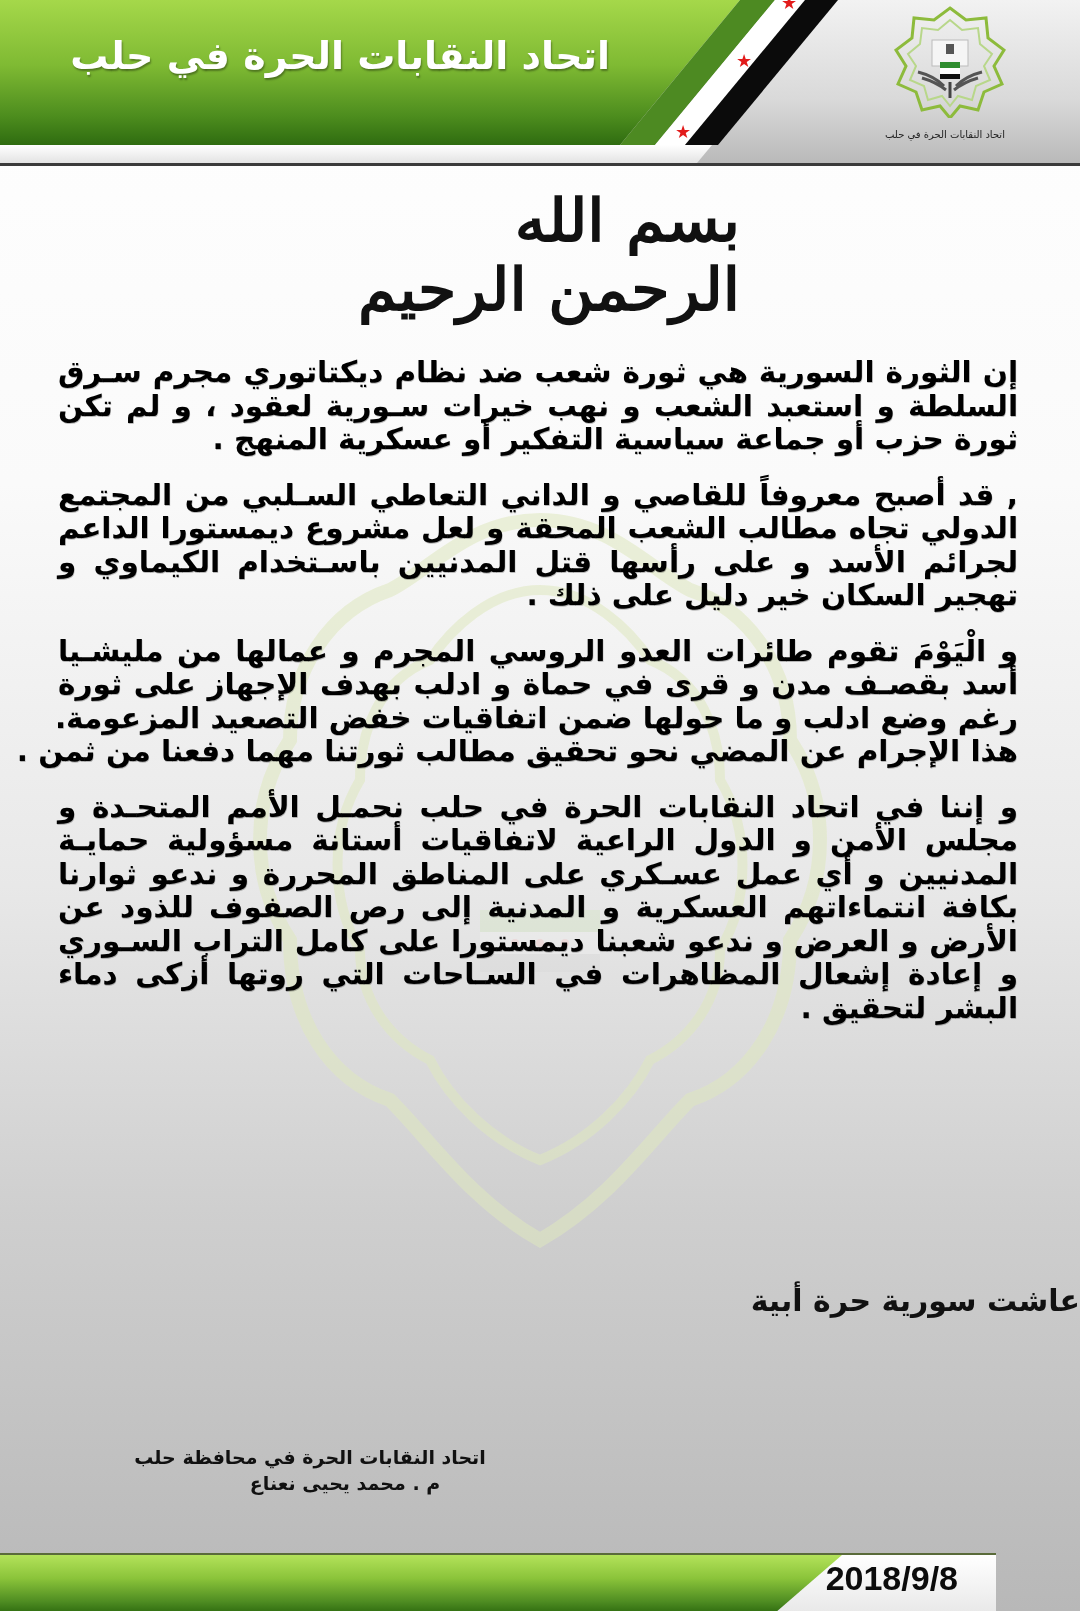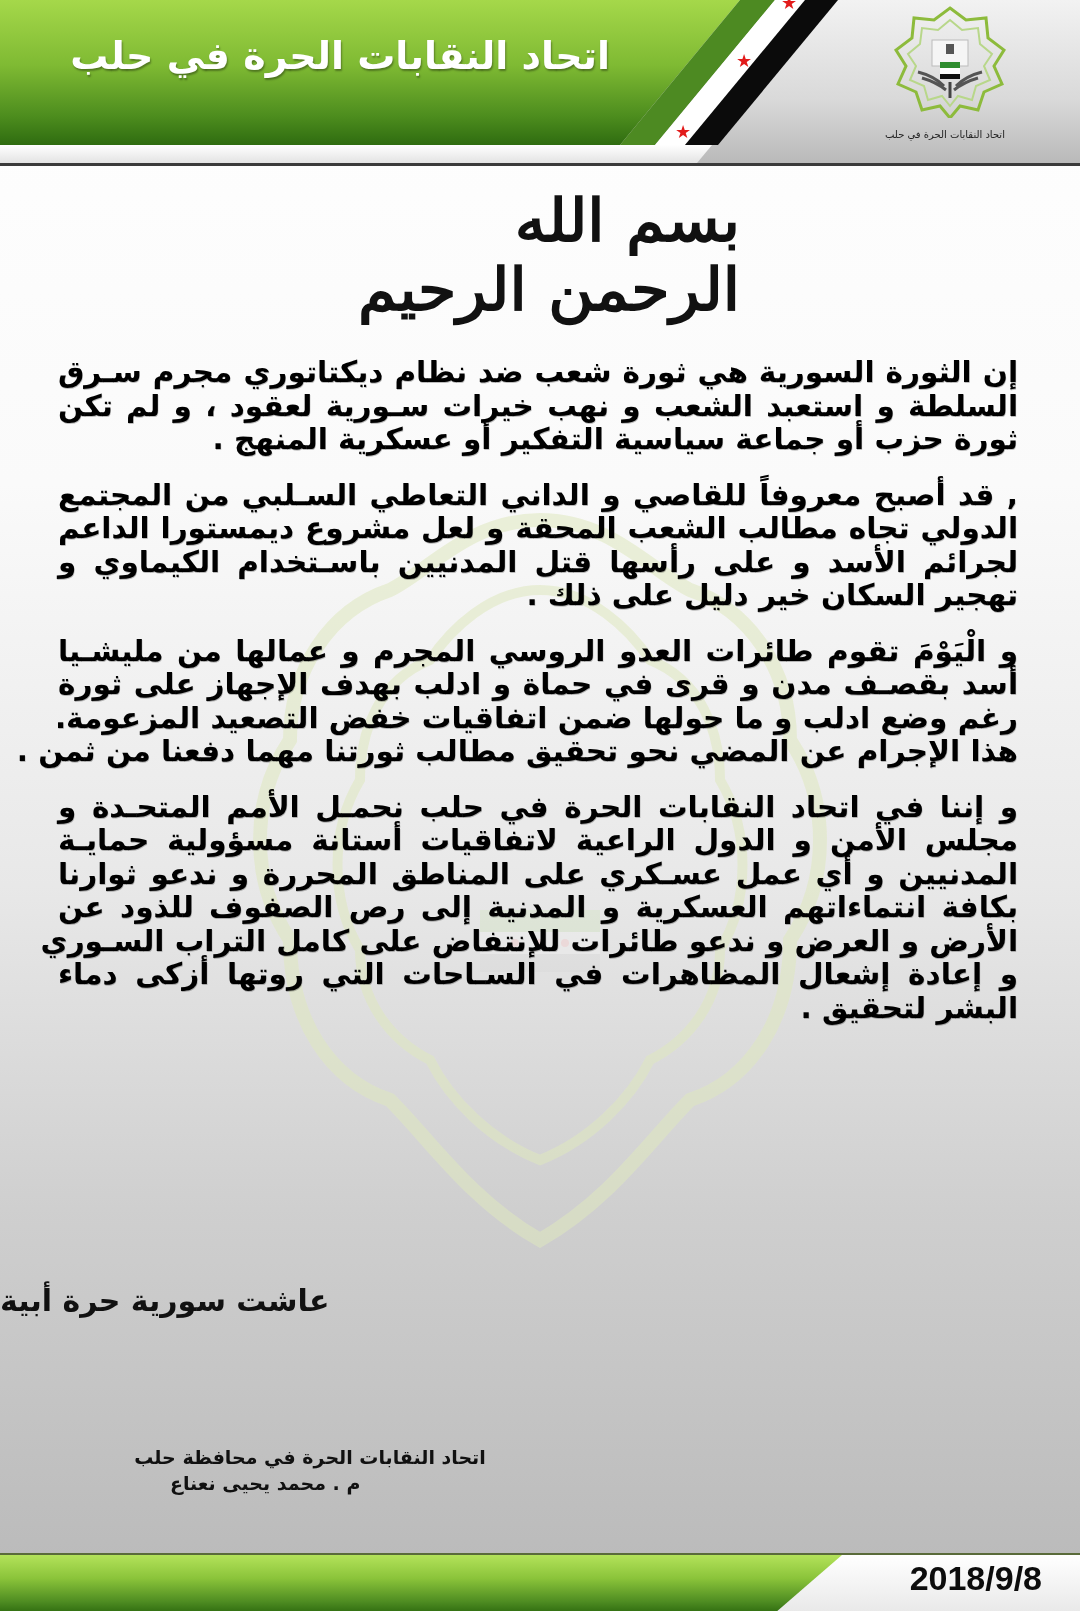--- a/index.html
+++ b/index.html
@@ -90,32 +90,32 @@
       font-weight: bold; font-size: 29.5px; line-height: 33.5px;
       color: #000; text-align: justify; text-align-last: right;
       margin-bottom: 22px;
       text-shadow: 0.5px 0.5px 0 rgba(0,0,0,0.25);
     }
     .para .line { display: block; text-align: justify; text-align-last: justify; white-space: nowrap; }
     .para .line.last { text-align-last: right; }
 
     .slogan {
       position: absolute; left: 0; width: 1080px; top: 1283px;
-      text-align: left; font-weight: bold; font-size: 30px; color: #111;
+      text-align: right; font-weight: bold; font-size: 30px; color: #111;
     }
     .signature {
       position: absolute; left: 100px; top: 1444px; width: 420px;
       font-size: 19px; line-height: 26px; color: #111; text-align: center;
       font-weight: bold;
     }
-    .signature .sig-name { display: block; text-align: left; padding-left: 70px; }
+    .signature .sig-name { display: block; text-align: center; padding-left: 70px; }
 
     
     .footer {
-      position: absolute; left: 0; top: 1553px; width: 1080px; height: 58px;
+      position: absolute; left: 0; top: 1553px; width: 996px; height: 58px;
       background: linear-gradient(to bottom, #ffffff 0%, #e9e9e9 100%);
       border-top: 2px solid #5a6b3a;
       overflow: hidden;
     }
     .footer-green {
       position: absolute; left: 0; top: 0; width: 1080px; height: 58px;
       background: linear-gradient(to bottom, #b3e25a 0%, #8bc43a 40%, #4f8d22 80%, #2f6c10 100%);
       clip-path: polygon(0 0, 842px 0, 775px 58px, 0 58px);
     }
     .footer-date {
@@ -197,21 +197,21 @@
     <span class="line">و الْيَوْمَ تقوم طائرات العدو الروسي المجرم و عمالها من مليشـيا</span>
     <span class="line">أسد بقصـف مدن و قرى في حماة و ادلب بهدف الإجهاز على ثورة</span>
     <span class="line">رغم وضع ادلب و ما حولها ضمن اتفاقيات خفض التصعيد المزعومة.</span>
     <span class="line last">هذا الإجرام عن المضي نحو تحقيق مطالب ثورتنا مهما دفعنا من ثمن .</span>
   </div>
   <div class="para">
     <span class="line">و إننا في اتحاد النقابات الحرة في حلب نحمـل الأمم المتحـدة و</span>
     <span class="line">مجلس الأمن و الدول الراعية لاتفاقيات أستانة مسؤولية حمايـة</span>
     <span class="line">المدنيين و أي عمل عسـكري على المناطق المحررة و ندعو ثوارنا</span>
     <span class="line">بكافة انتماءاتهم العسكرية و المدنية إلى رص الصفوف للذود عن</span>
-    <span class="line">الأرض و العرض و ندعو طائرات للإنتفاض على كامل التراب السـوري</span>
+    <span class="line">الأرض و العرض و ندعو شعبنا ديمستورا على كامل التراب السـوري</span>
     <span class="line">و إعادة إشعال المظاهرات في السـاحات التي روتها أزكى دماء</span>
     <span class="line last">البشر لتحقيق .</span>
   </div>
 </div>
 
 <div class="slogan">عاشت سورية حرة أبية</div>
 
 <div class="signature">
   <span style="display:block;">اتحاد النقابات الحرة في محافظة حلب</span>
   <span class="sig-name">م . محمد يحيى نعناع</span>

